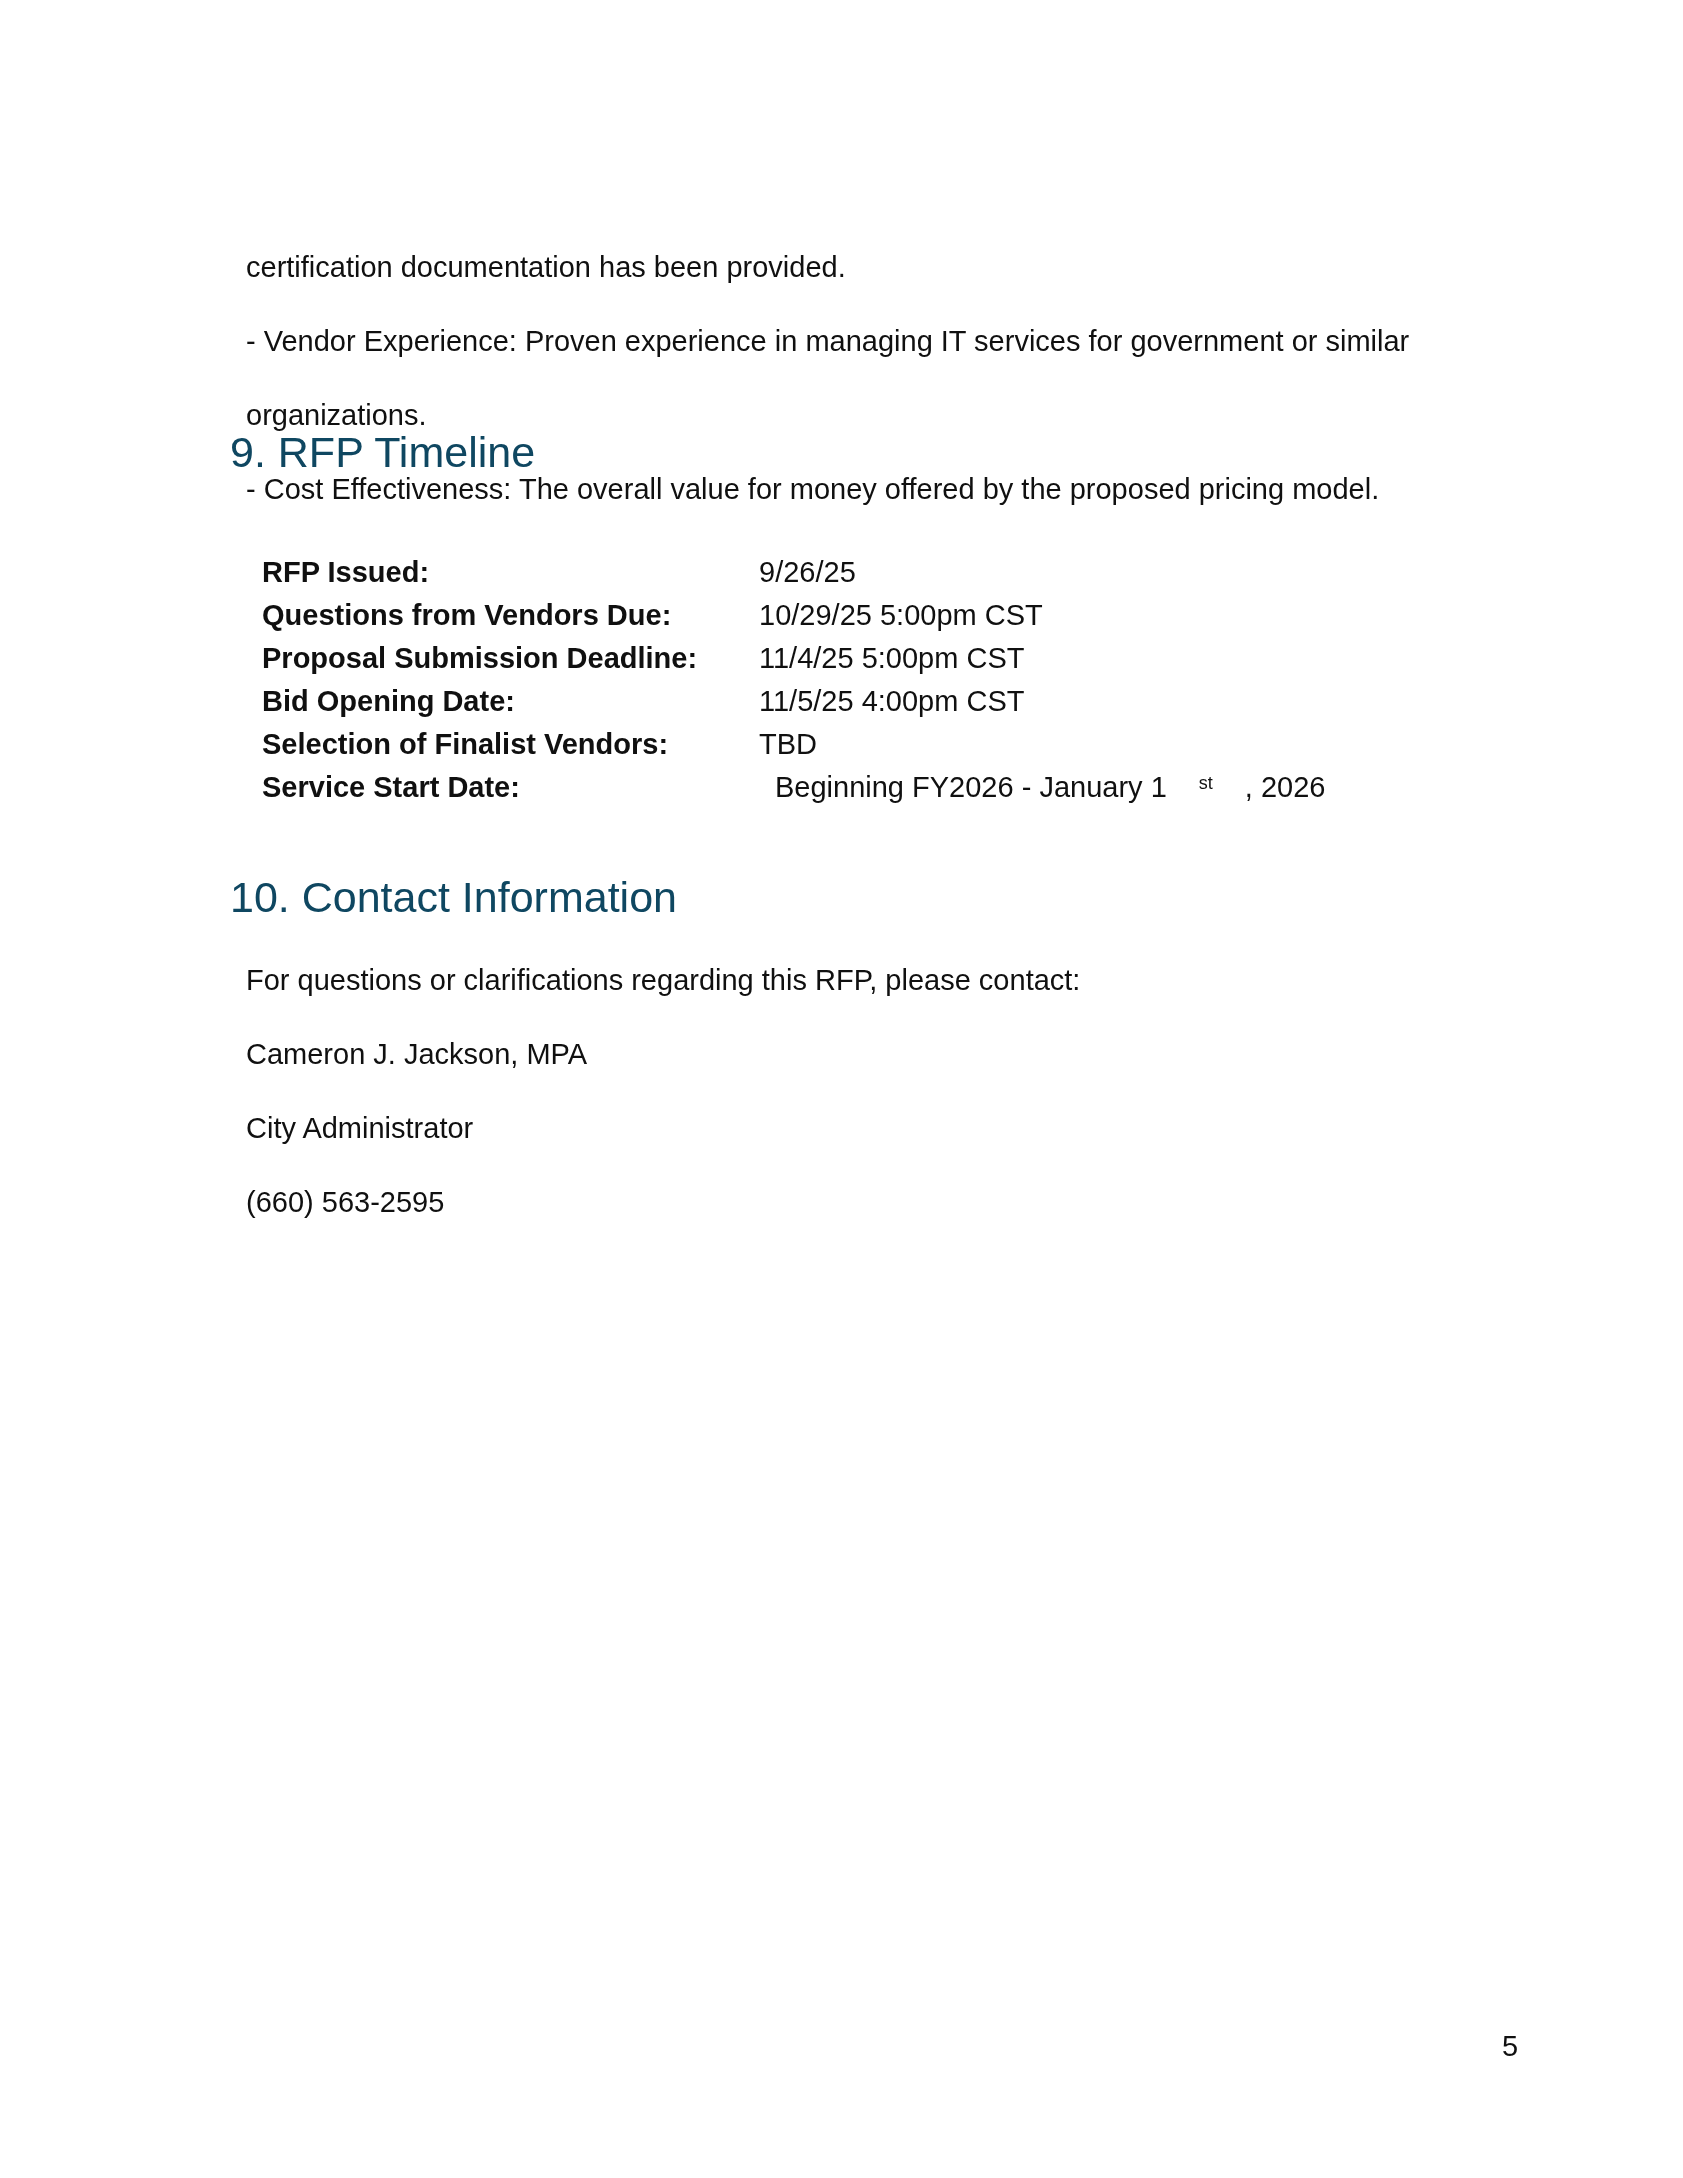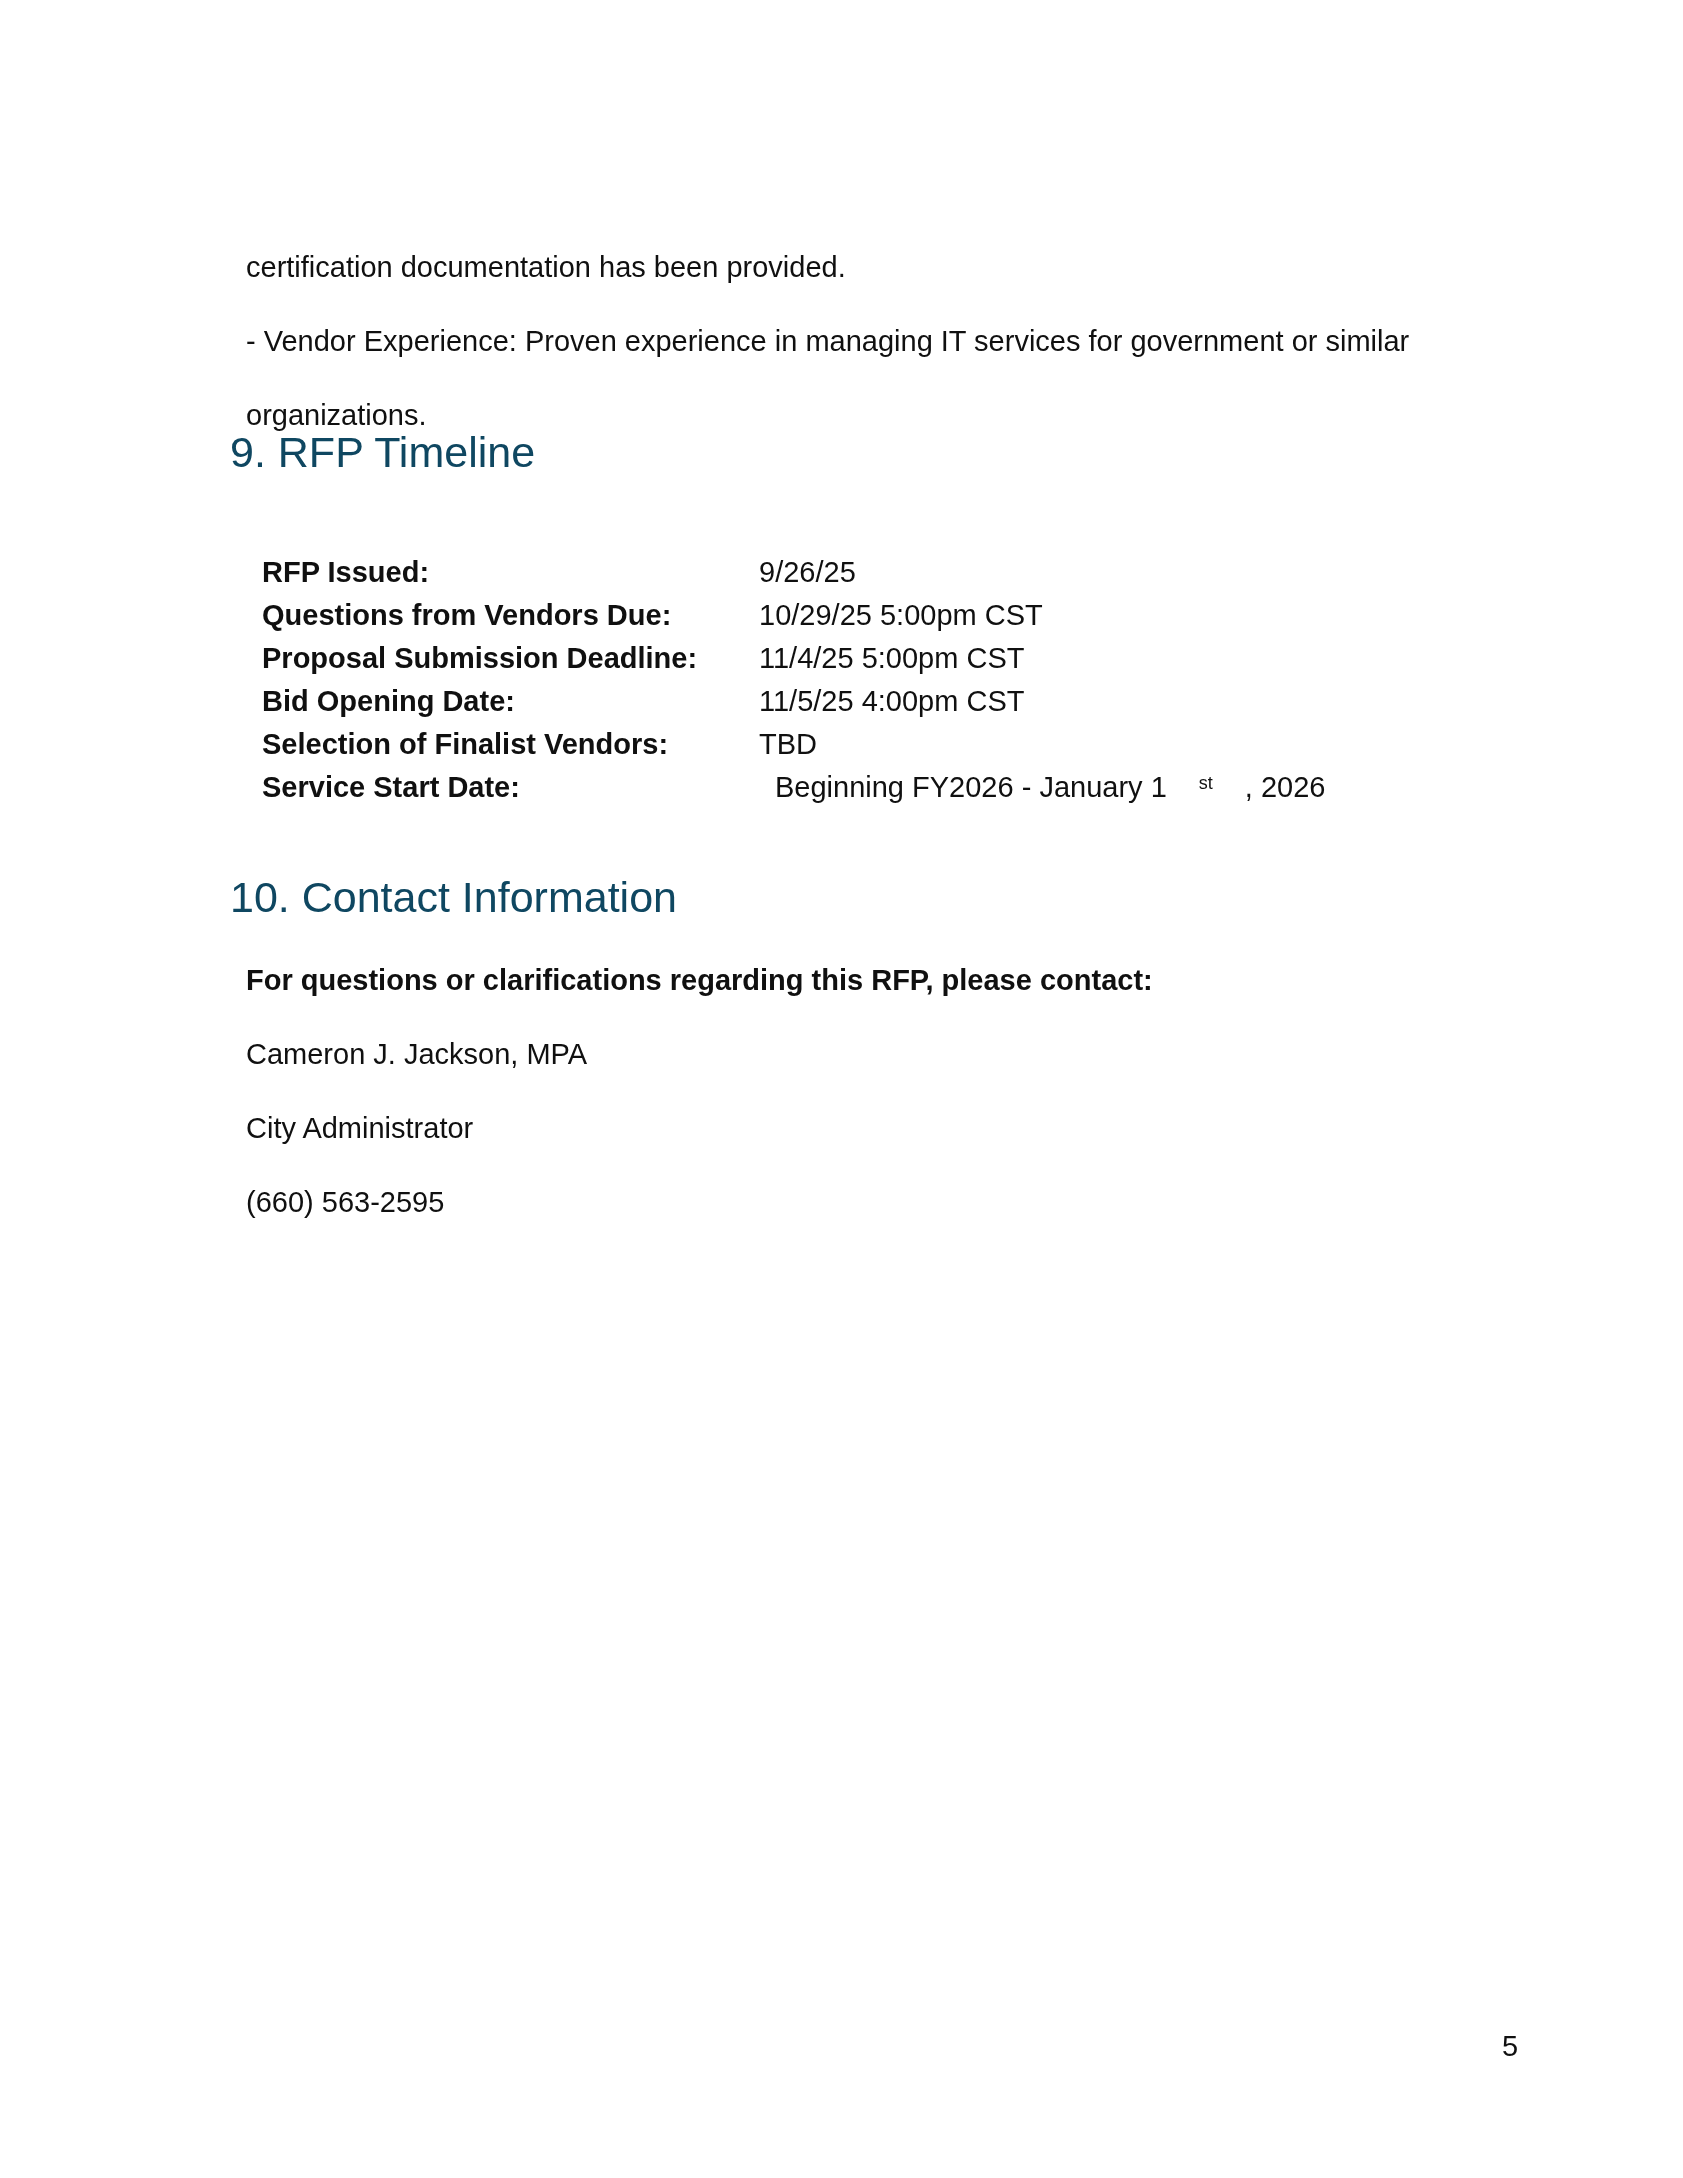--- a/index.html
+++ b/index.html
@@ -77,39 +77,40 @@
     position: absolute;
     left: 198px;
     top: 911px;
     width: 1287px;
   }
   .contact-block .line {
     font-size: 29px;
     line-height: 42px;
     white-space: nowrap;
   }
-  .contact-block .line.bold { font-weight: 700; }
+  .contact-block .line.bold { font-weight: 400; }
   .page-number {
     position: absolute;
     left: 1470px;
     top: 1993px;
     font-size: 29px;
     line-height: 42px;
     color: #101010;
   }
 </style>
 </head>
 <body>
 
 <div class="page">
 
   <div class="intro">
     <div class="body-text">certification documentation has been provided.</div>
     <div class="body-text">- Vendor Experience: Proven experience in managing IT services for government or similar</div>
     <div class="body-text">organizations.</div>
+    <div class="body-text">- Cost Effectiveness: The overall value for money offered by the proposed pricing model.</div>
   </div>
 
   <div class="h1 timeline-heading">9. RFP Timeline</div>
 
   <div class="timeline">
     <div class="timeline-row">
       <span class="label">RFP Issued:</span><span class="value">9/26/25</span>
     </div>
     <div class="timeline-row">
       <span class="label">Questions from Vendors Due:</span><span class="value">10/29/25 5:00pm CST</span>

